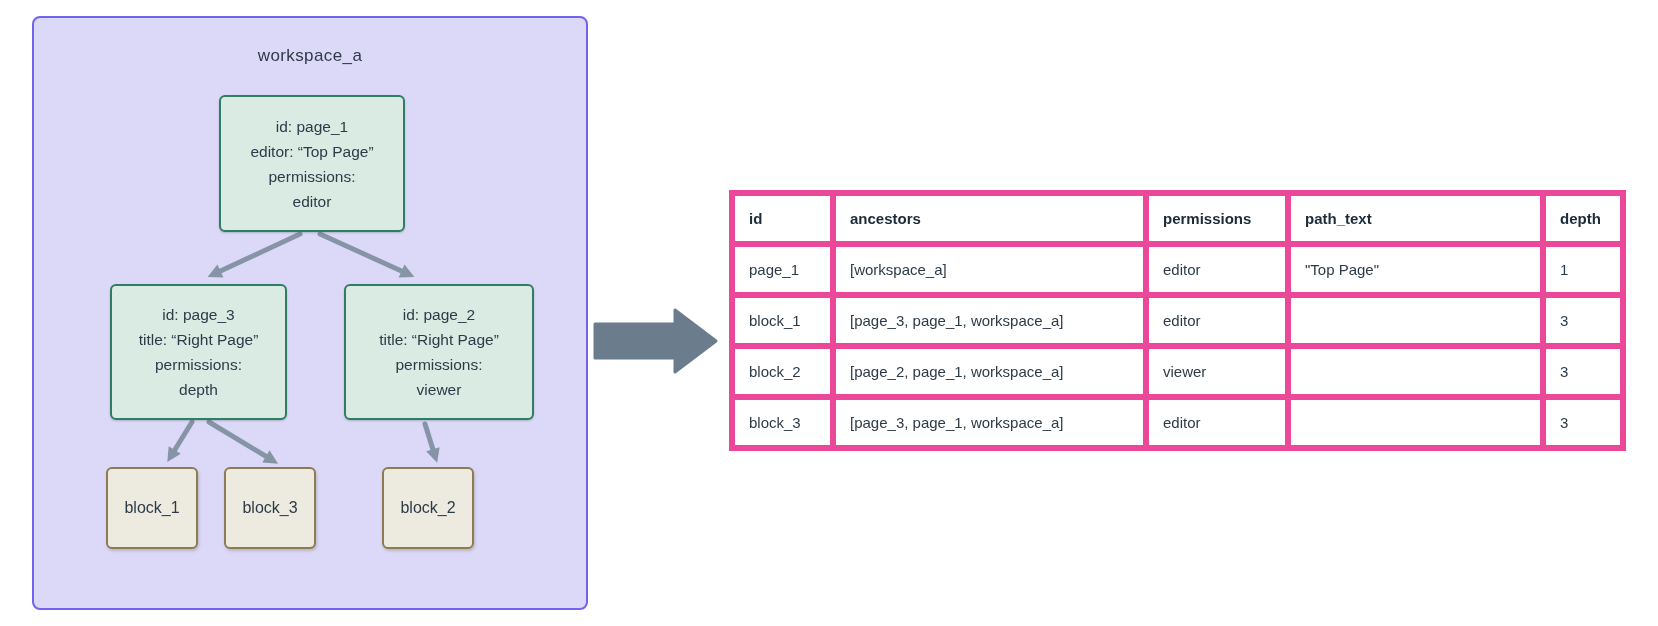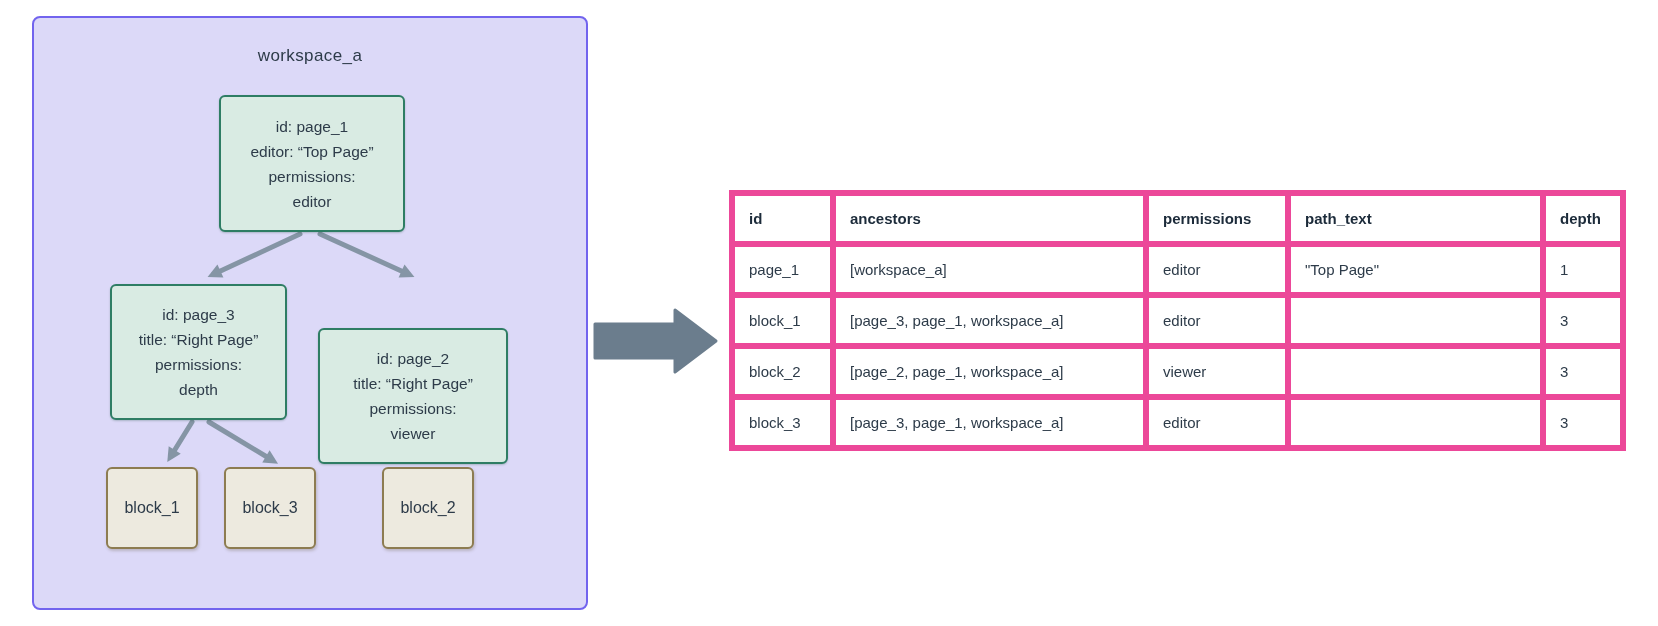--- a/index.html
+++ b/index.html
@@ -32,21 +32,21 @@
     box-shadow:0 1px 2px rgba(25,70,55,0.25);
     font-size:15.5px; line-height:25px;
   }
   .block {
     background:#edeadf; border:2px solid #8d7c51;
     box-shadow:1px 2px 3px rgba(100,90,60,0.28);
     font-size:16px;
   }
   .node-page-1 { left:185px; top:77px;  width:186px; height:137px; }
   .node-page-3 { left:76px;  top:266px; width:177px; height:136px; }
-  .node-page-2 { left:284px; top:266px; width:190px; height:136px;margin-top:44px; }
+  .node-page-2 { left:310px; top:266px; width:190px; height:136px; }
   .node-block-1 { left:72px;  top:449px; width:92px; height:82px; }
   .node-block-3 { left:190px; top:449px; width:92px; height:82px; }
   .node-block-2 { left:348px; top:449px; width:92px; height:82px; }
 
   .tree-arrows { position:absolute; left:0; top:0; width:556px; height:594px; pointer-events:none; }
 
   
   .transform-arrow { position:absolute; left:593px; top:305px; }
 
   

